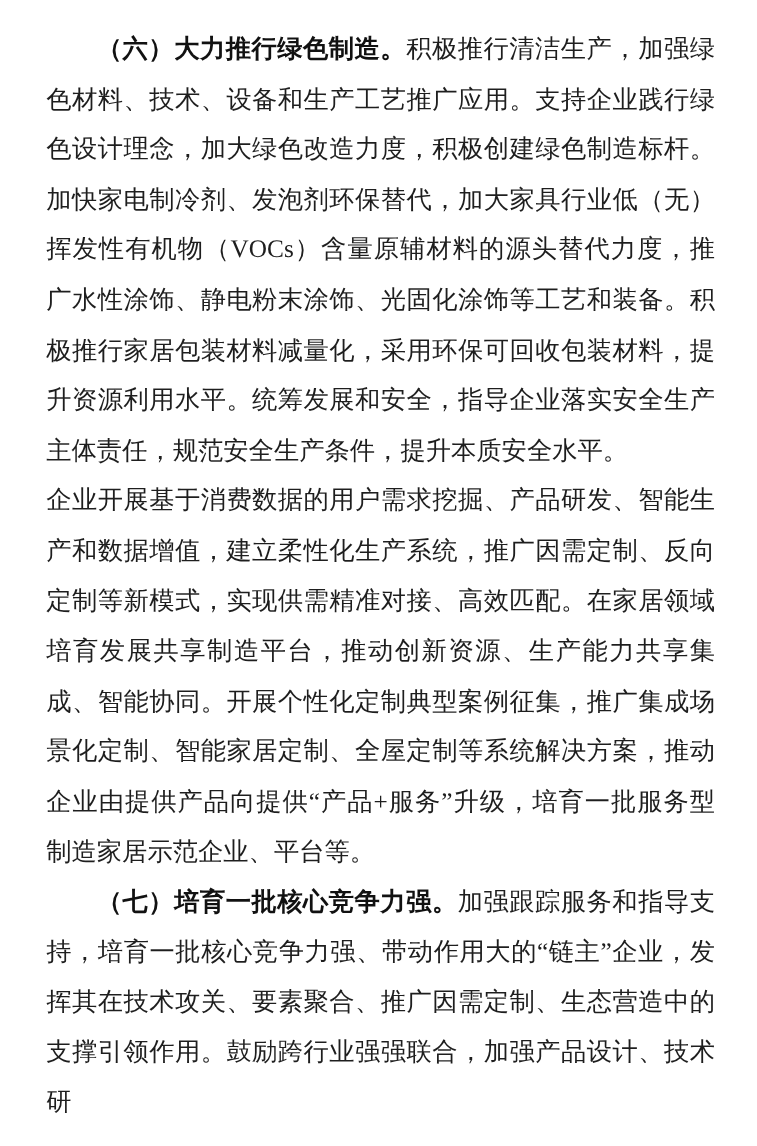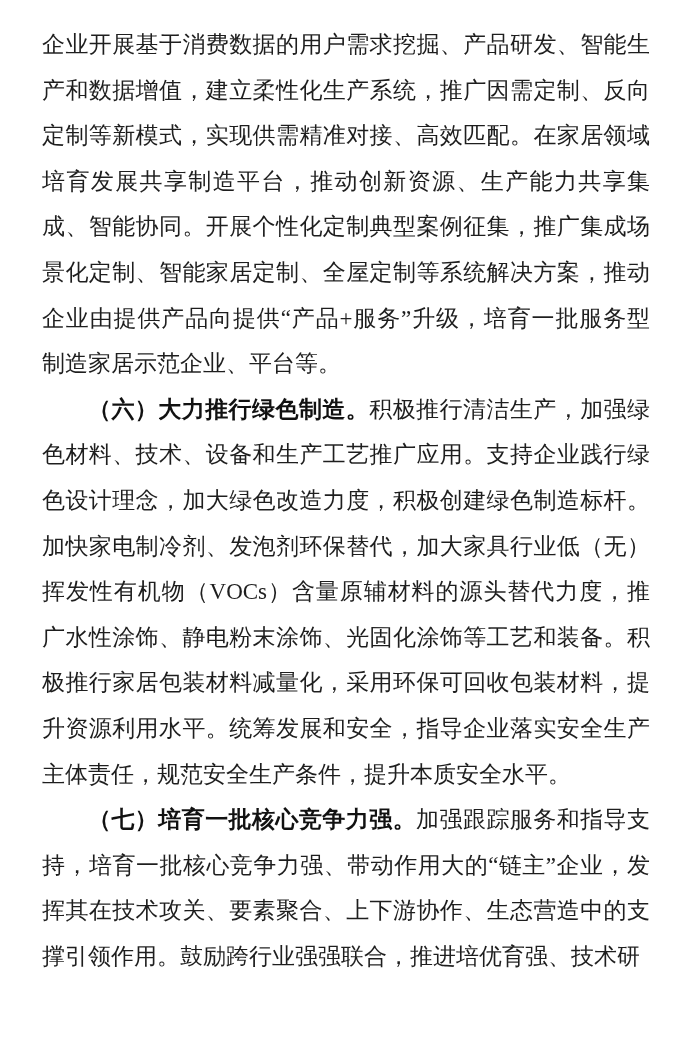--- a/index.html
+++ b/index.html
@@ -47,21 +47,21 @@
     text-indent: 2em;
     text-align: left;
   }
 </style>
 </head>
 <body>
 
 <div class="page">
   <div class="text-area">
 
+    <p class="body indent"><span class="lead">（六）大力推行绿色制造。</span><span>积极推行清洁生产，加强绿色材料、技术、设备和生产工艺推广应用。支持企业践行绿色设计理念，加大绿色改造力度，积极创建绿色制造标杆。加快家电制冷剂、发泡剂环保替代，加大家具行业低（无）挥发性有机物（VOCs）含量原辅材料的源头替代力度，推广水性涂饰、静电粉末涂饰、光固化涂饰等工艺和装备。积极推行家居包装材料减量化，采用环保可回收包装材料，提升资源利用水平。统筹发展和安全，指导企业落实安全生产主体责任，规范安全生产条件，提升本质安全水平。</span></p>
+
     <p class="body">企业开展基于消费数据的用户需求挖掘、产品研发、智能生产和数据增值，建立柔性化生产系统，推广因需定制、反向定制等新模式，实现供需精准对接、高效匹配。在家居领域培育发展共享制造平台，推动创新资源、生产能力共享集成、智能协同。开展个性化定制典型案例征集，推广集成场景化定制、智能家居定制、全屋定制等系统解决方案，推动企业由提供产品向提供“产品+服务”升级，培育一批服务型制造家居示范企业、平台等。</p>
 
-    <p class="body indent"><span class="lead">（六）大力推行绿色制造。</span><span>积极推行清洁生产，加强绿色材料、技术、设备和生产工艺推广应用。支持企业践行绿色设计理念，加大绿色改造力度，积极创建绿色制造标杆。加快家电制冷剂、发泡剂环保替代，加大家具行业低（无）挥发性有机物（VOCs）含量原辅材料的源头替代力度，推广水性涂饰、静电粉末涂饰、光固化涂饰等工艺和装备。积极推行家居包装材料减量化，采用环保可回收包装材料，提升资源利用水平。统筹发展和安全，指导企业落实安全生产主体责任，规范安全生产条件，提升本质安全水平。</span></p>
 
-
-    <p class="body indent"><span class="lead">（七）培育一批核心竞争力强。</span><span>加强跟踪服务和指导支持，培育一批核心竞争力强、带动作用大的“链主”企业，发挥其在技术攻关、要素聚合、上下游协作、生态营造中的支撑引领作用。鼓励跨行业强强联合，推进培优育强、技术研</span></p>
+    <p class="body indent"><span class="lead">（七）培育一批核心竞争力强。</span><span>加强跟踪服务和指导支持，培育一批核心竞争力强、带动作用大的“链主”企业，发挥其在技术攻关、要素聚合、推广因需定制、生态营造中的支撑引领作用。鼓励跨行业强强联合，加强产品设计、技术研</span></p>
 
   </div>
 </div>
 
 </body></html>

